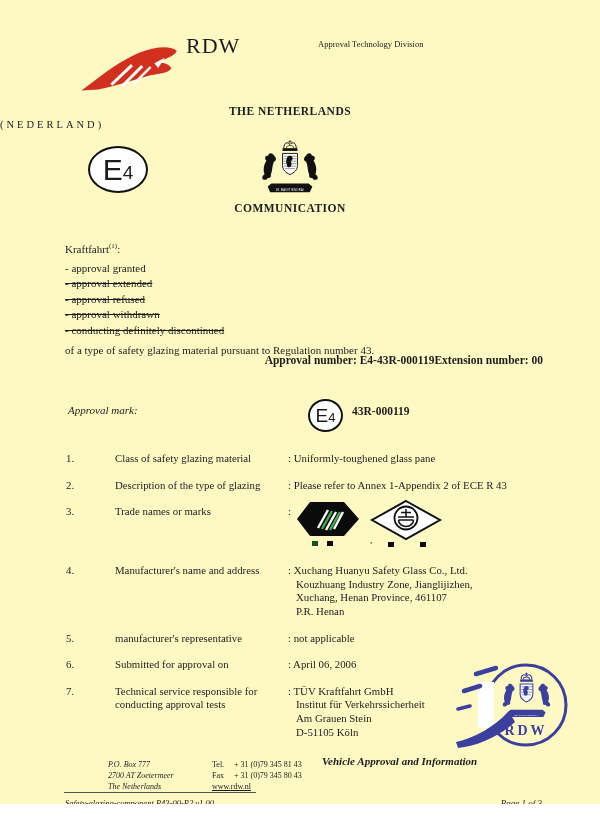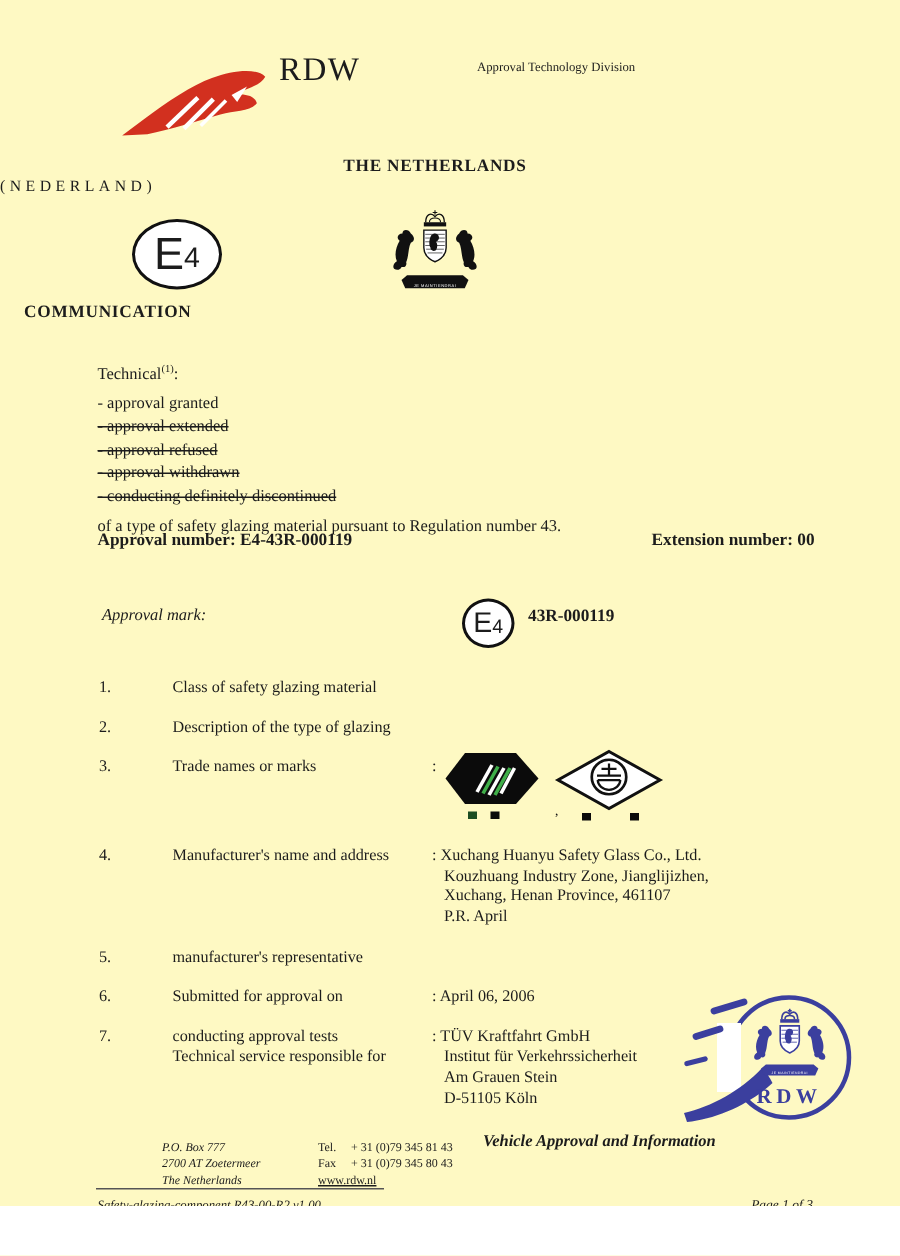--- a/index.html
+++ b/index.html
@@ -8,38 +8,38 @@
     font-family:"Liberation Serif",serif;color:#1c1c1c;
   }
   
   .logo-red{position:absolute;left:78px;top:38px;width:106px;height:58px;}
   .brand{position:absolute;left:186px;top:33px;font-size:22px;letter-spacing:1px;font-weight:500;}
   .division{position:absolute;left:318px;top:39px;font-size:8.5px;}
   
   .country{position:absolute;left:0;top:105px;width:580px;text-align:center;font-weight:bold;font-size:11.5px;letter-spacing:.5px;}
   .country-native{position:absolute;left:0;top:119px;width:580px;text-align:left;font-size:10.5px;letter-spacing:3px;}
   .arms-center{position:absolute;left:259px;top:139px;width:62px;height:58px;}
-  .doc-type{position:absolute;left:0;top:202px;width:580px;text-align:left;font-weight:bold;font-size:11.5px;letter-spacing:.5px;padding-left:16px;}
+  .doc-type{position:absolute;left:0;top:202px;width:580px;text-align:center;font-weight:bold;font-size:11.5px;letter-spacing:.5px;}
   
   .emark{border:2.5px solid #111;border-radius:50%;display:flex;align-items:center;justify-content:center;font-family:"Liberation Sans",sans-serif;background:#fff;}
   .emark-big{position:absolute;left:88px;top:146px;width:56px;height:43px;}
   .emark-big .e{font-size:30px;line-height:1;}
   .emark-big .n{font-size:19px;line-height:1;margin-top:6px;}
   .emark-small{position:absolute;left:243px;top:3px;width:31px;height:29px;border-width:2px;}
   .emark-small .e{font-size:19px;line-height:1;}
   .emark-small .n{font-size:13px;line-height:1;margin-top:4px;}
   
   .concerning{position:absolute;left:65px;top:242px;width:480px;font-size:11px;}
   .concerning .head{margin-bottom:6px;}
   .concerning sup{font-size:7px;}
   .clist div{line-height:15.5px;}
   .struck{text-decoration:line-through;text-decoration-thickness:1.2px;}
   .pursuant{margin-top:5px;line-height:15px;}
   
-  .appr-row{position:absolute;left:65px;top:354px;width:478px;display:flex;justify-content:space-between;font-weight:bold;font-size:11.5px;}
+  .appr-row{position:absolute;left:65px;top:354px;width:478px;display:flex;justify-content:flex-end;font-weight:bold;font-size:11.5px;}
   .mark-row{position:absolute;left:65px;top:396px;width:478px;height:40px;}
   .mark-label{position:absolute;left:3px;top:8px;font-style:italic;font-size:11px;}
   .mark-number{position:absolute;left:287px;top:9px;font-weight:bold;font-size:11.5px;}
   
   .items{position:absolute;left:66px;top:452px;width:490px;font-size:10.8px;}
   .row{display:grid;grid-template-columns:49px 173px 1fr;margin-bottom:13px;}
   .row .lines div{line-height:13.6px;}
   .row .val .cont{padding-left:8px;}
   .logos-cell{position:relative;height:46px;}
   .logos-wrap{position:absolute;left:6px;top:-6px;display:flex;align-items:flex-start;}
@@ -99,21 +99,21 @@
 
   <div class="doc-type">COMMUNICATION</div>
 
   <div class="emark emark-big">
     <span class="e">E</span>
     <span class="n">4</span>
   </div>
 
   <div class="concerning">
     <div class="head">
-      <span>Technical</span><sup>(1)</sup><span>:</span>
+      <span>Kraftfahrt</span><sup>(1)</sup><span>:</span>
     </div>
     <div class="clist">
       <div>- approval granted</div>
       <div class="struck">- approval extended</div>
       <div class="struck">- approval refused</div>
       <div class="struck">- approval withdrawn</div>
       <div class="struck">- conducting definitely discontinued</div>
     </div>
     <div class="pursuant">of a type of safety glazing material pursuant to Regulation number 43.</div>
   </div>
@@ -136,26 +136,32 @@
     <div class="mark-number">43R-000119</div>
   </div>
 
   <div class="items">
 
     <div class="row">
       <div>1.</div>
       <div class="lines">
           <div>Class of safety glazing material</div>
         </div>
+      <div class="lines val">
+          <div>: Uniformly-toughened glass pane</div>
+        </div>
     </div>
 
     <div class="row">
       <div>2.</div>
       <div class="lines">
           <div>Description of the type of glazing</div>
+        </div>
+      <div class="lines val">
+          <div>: Please refer to Annex 1-Appendix 2 of ECE R 43</div>
         </div>
     </div>
 
     <div class="row">
       <div>3.</div>
       <div class="lines">
           <div>Trade names or marks</div>
         </div>
       <div class="lines val logos-cell">
         <div>:</div>
@@ -192,46 +198,49 @@
 
     <div class="row">
       <div>4.</div>
       <div class="lines">
           <div>Manufacturer's name and address</div>
         </div>
       <div class="lines val">
         <div>: Xuchang Huanyu Safety Glass Co., Ltd.</div>
         <div class="cont">Kouzhuang Industry Zone, Jianglijizhen,</div>
         <div class="cont">Xuchang, Henan Province, 461107</div>
-        <div class="cont">P.R. April</div>
+        <div class="cont">P.R. Henan</div>
       </div>
     </div>
 
     <div class="row">
       <div>5.</div>
       <div class="lines">
         <div>manufacturer's representative</div>
       </div>
+      <div class="lines val">
+          <div>: not applicable</div>
+        </div>
     </div>
 
     <div class="row">
       <div>6.</div>
       <div class="lines">
           <div>Submitted for approval on</div>
         </div>
       <div class="lines val">
           <div>: April 06, 2006</div>
         </div>
     </div>
 
     <div class="row">
       <div>7.</div>
       <div class="lines">
+        <div>Technical service responsible for</div>
         <div>conducting approval tests</div>
-        <div>Technical service responsible for</div>
       </div>
       <div class="lines val">
         <div>: TÜV Kraftfahrt GmbH</div>
         <div class="cont">Institut für Verkehrssicherheit</div>
         <div class="cont">Am Grauen Stein</div>
         <div class="cont">D-51105 Köln</div>
       </div>
     </div>
   </div>
 

